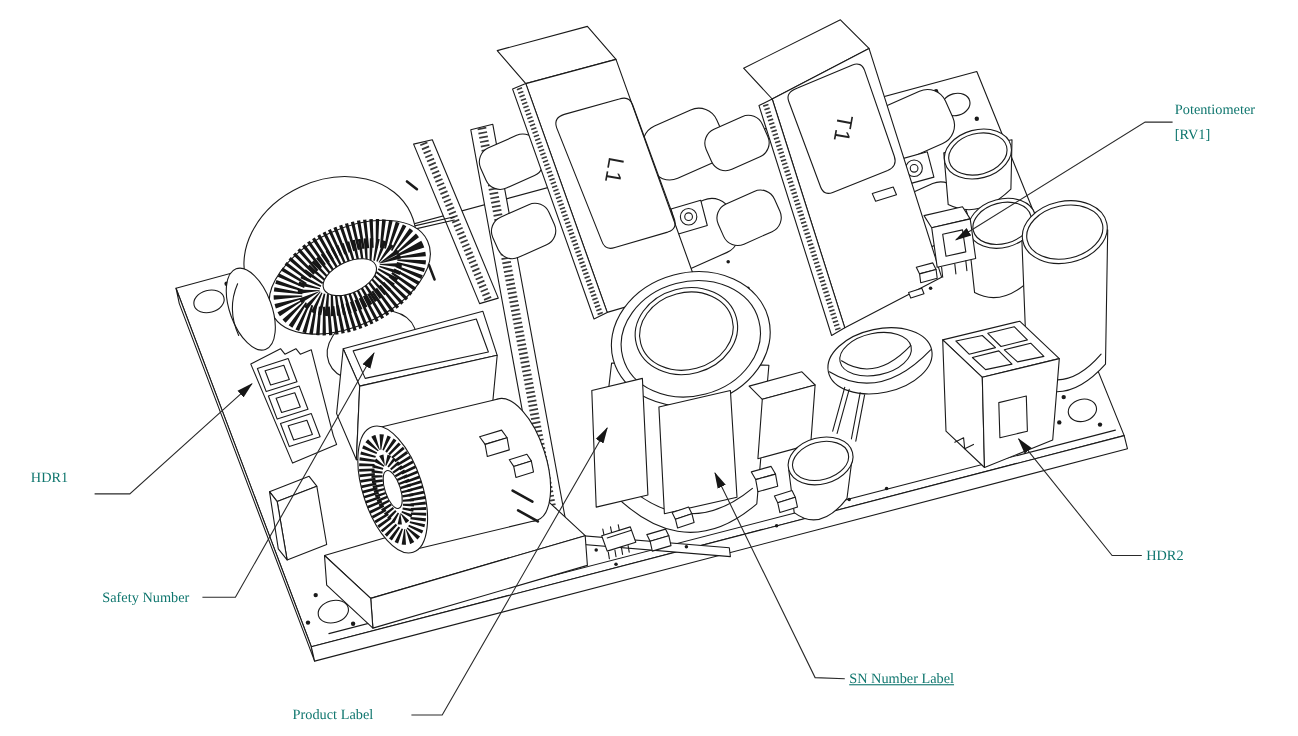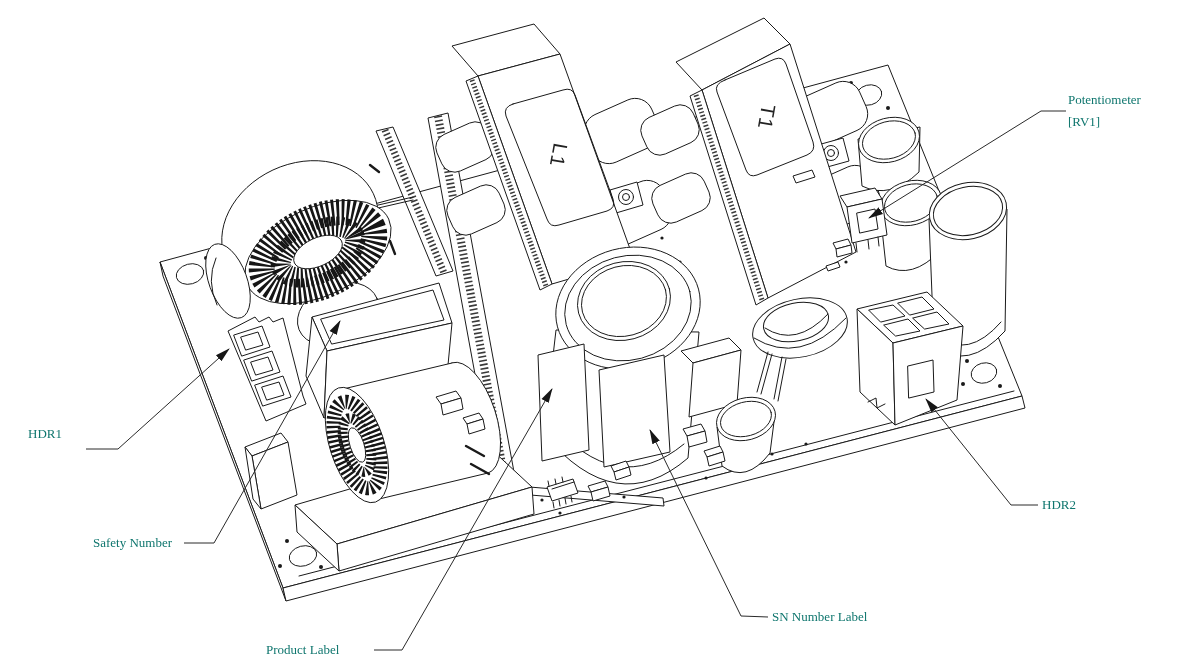--- a/index.html
+++ b/index.html
@@ -258,16 +258,16 @@
   </g>
 </svg>
 
 <div class="callout" style="left:1068px;top:89px;">
   <div>Potentiometer</div>
   <div>[RV1]</div>
 </div>
 <div class="callout" style="left:28px;top:423px;">HDR1</div>
 <div class="callout" style="left:93px;top:532px;">Safety Number</div>
 <div class="callout" style="left:266px;top:639px;font-family:Liberation Serif, serif;">Product Label</div>
-<div class="callout" style="left:772px;top:606px;">SN Number Label</div>
+<div class="callout" style="left:772px;top:606px;text-decoration:underline;">SN Number Label</div>
 <div class="callout" style="left:1042px;top:494px;text-align:center;">HDR2</div>
 
 </div>
 
 </body></html>

